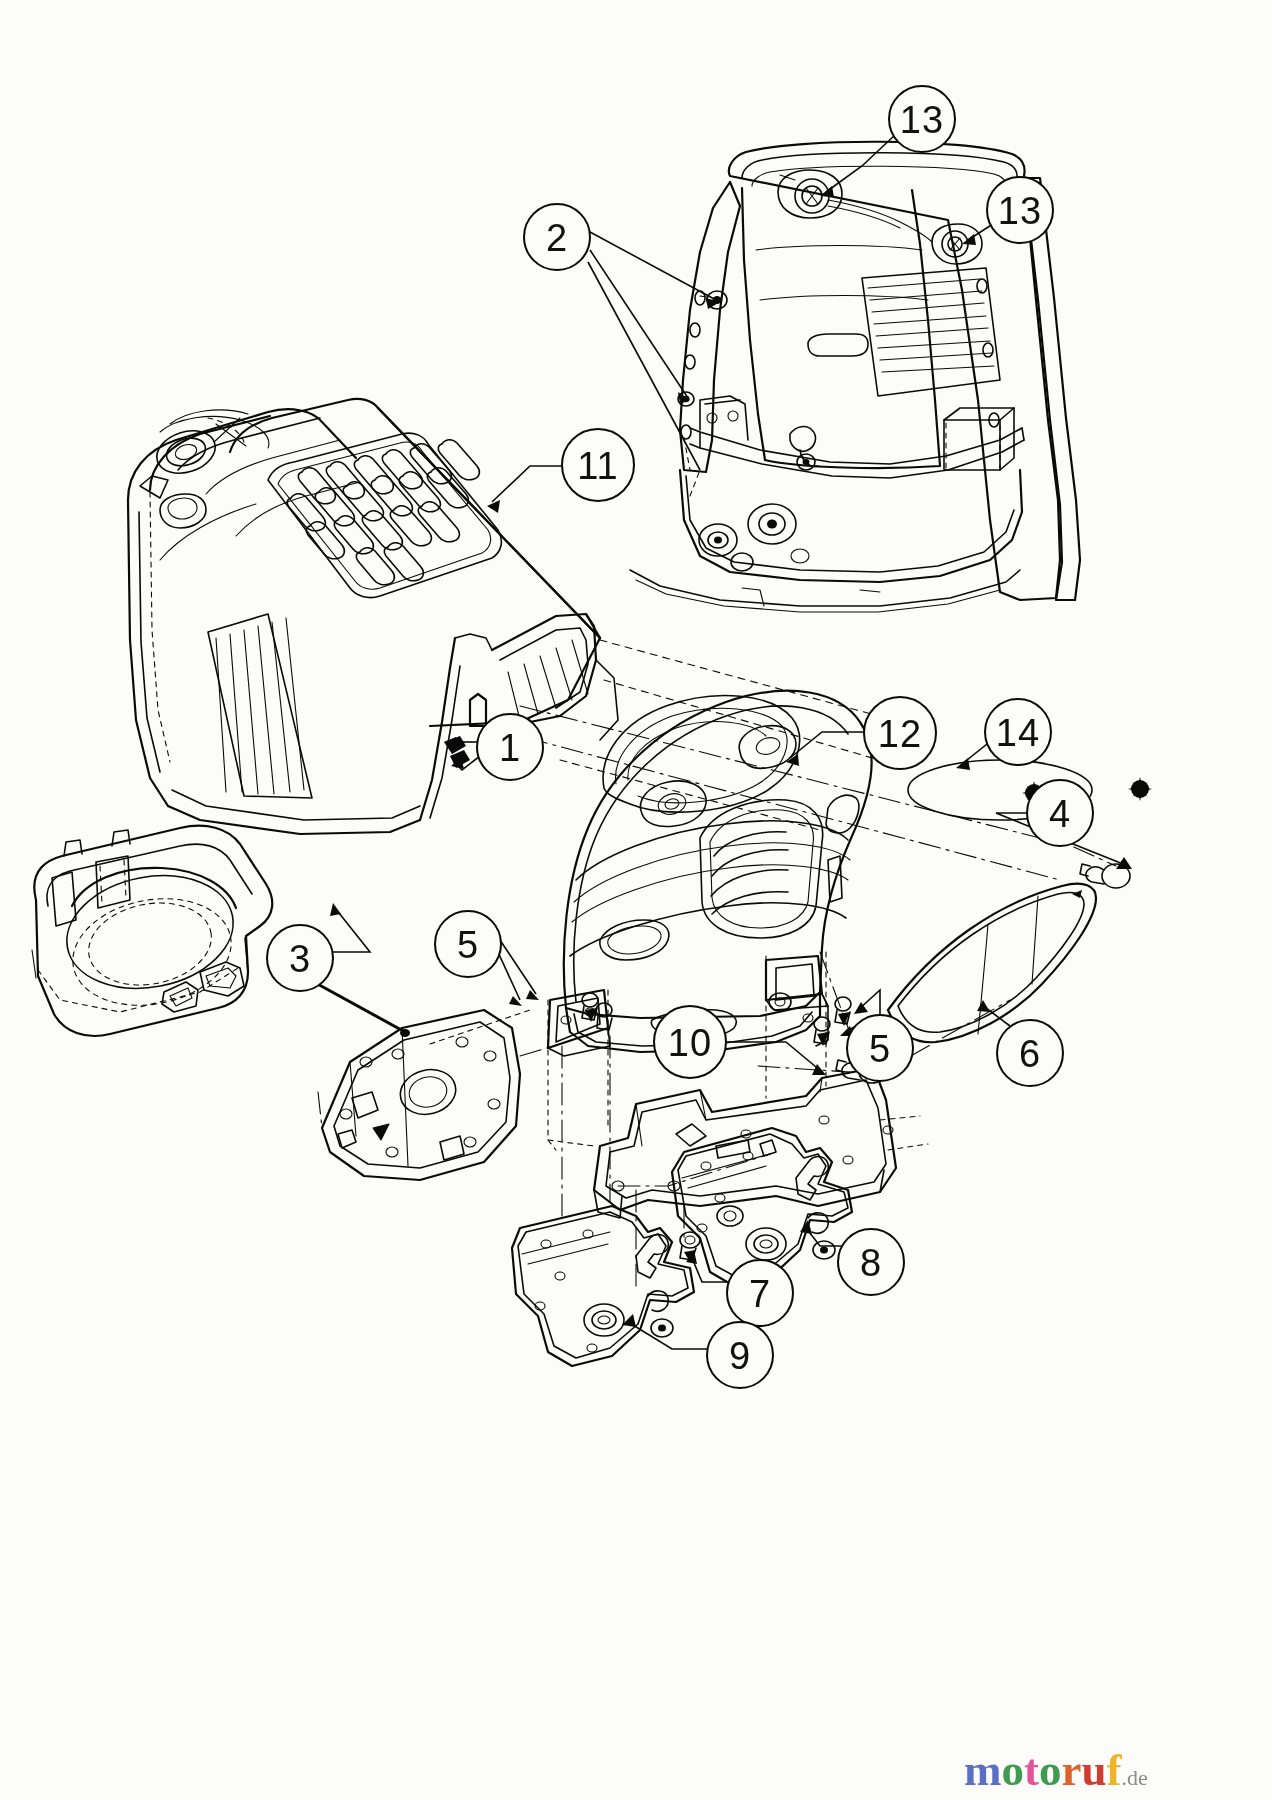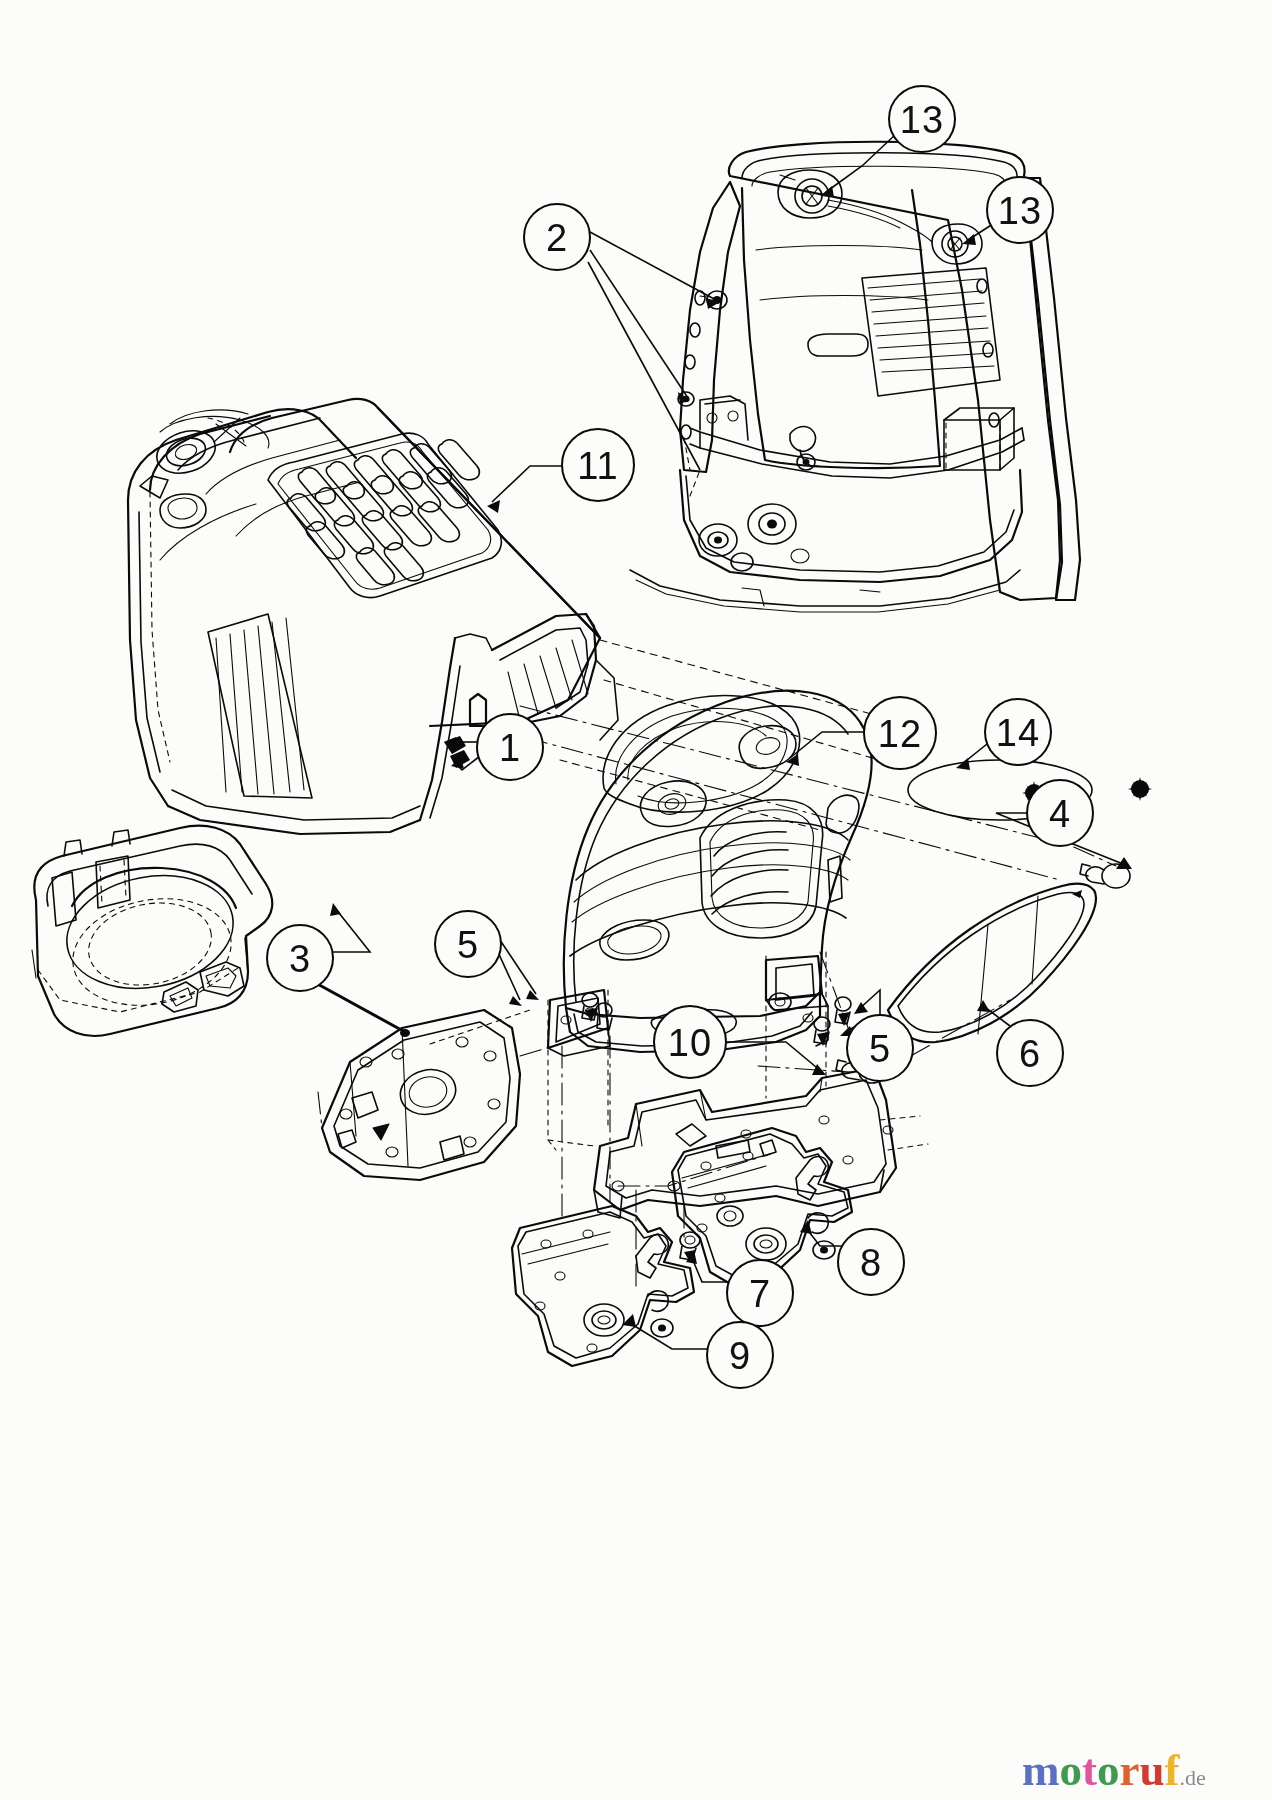--- a/index.html
+++ b/index.html
@@ -29,21 +29,21 @@
     letter-spacing:1px;
   }
   .leader{stroke:#0a0a0a;stroke-width:1.6;fill:none;}
   #partno{
     position:absolute;left:812px;top:1726px;
     font-size:50px;letter-spacing:1px;color:#111;
     font-family:"Liberation Sans", sans-serif;
     white-space:nowrap;
   }
   #watermark{
-    position:absolute;left:1022px;top:1748px;
+    position:absolute;left:964px;top:1748px;
     font-family:"Liberation Serif", serif;
     font-size:45px;font-weight:bold;white-space:nowrap;line-height:1;
   }
   #watermark .wdot{font-size:22px;font-weight:normal;color:#8a8a8a;vertical-align:baseline;}
 </style>
 </head>
 <body>
 
 <div id="sheet">
 

